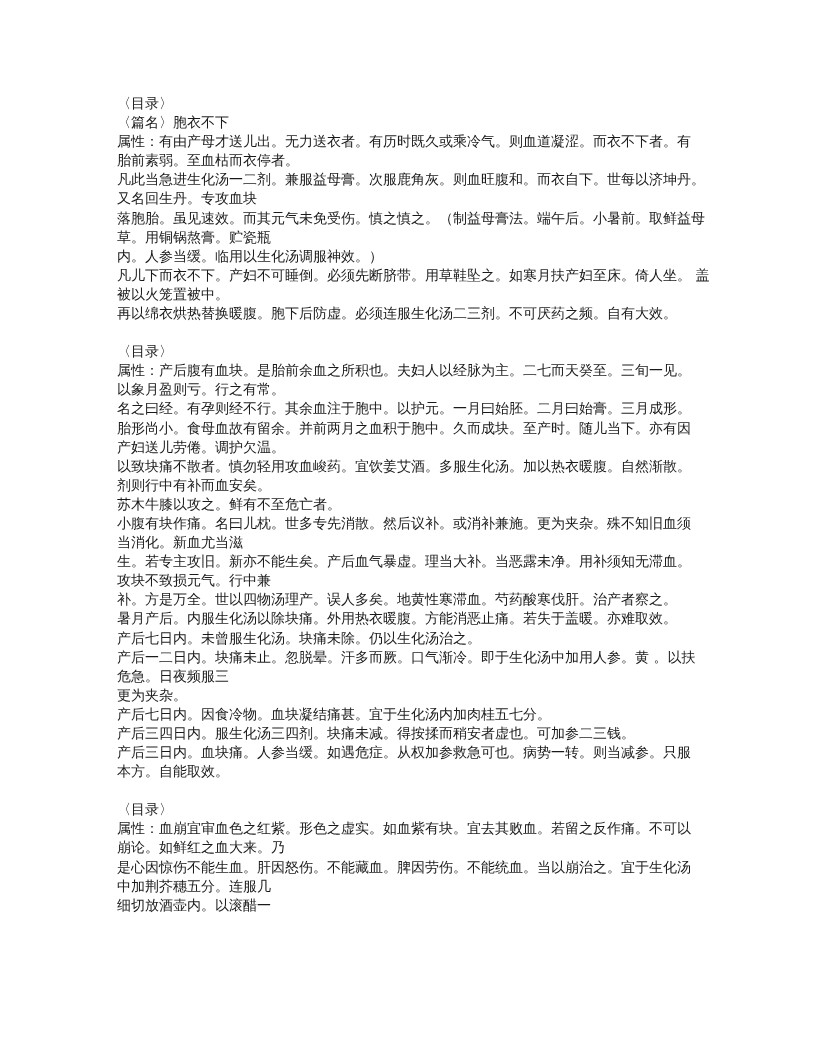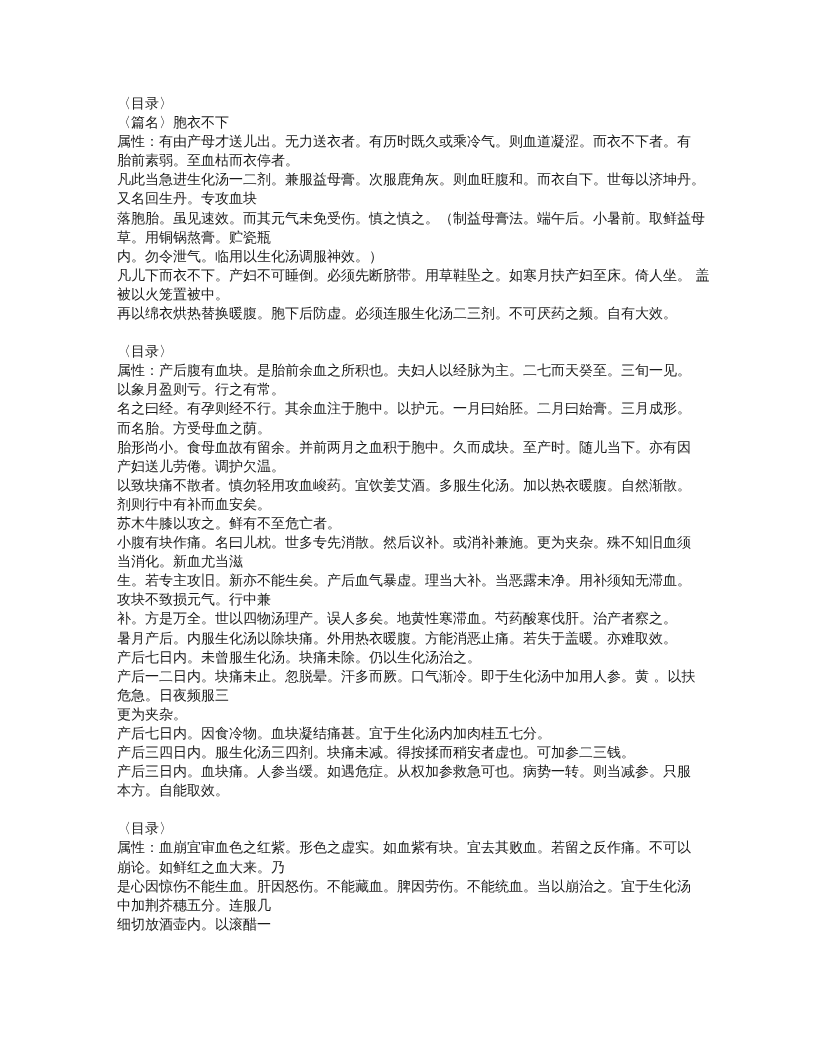--- a/index.html
+++ b/index.html
@@ -26,32 +26,31 @@
 
   <div class="section">
     <div class="line tag">〈目录〉</div>
     <div class="line tag">〈篇名〉胞衣不下</div>
     <div class="line">属性：有由产母才送儿出。无力送衣者。有历时既久或乘冷气。则血道凝涩。而衣不下者。有</div>
     <div class="line">胎前素弱。至血枯而衣停者。</div>
     <div class="line">凡此当急进生化汤一二剂。兼服益母膏。次服鹿角灰。则血旺腹和。而衣自下。世每以济坤丹。</div>
     <div class="line">又名回生丹。专攻血块</div>
     <div class="line">落胞胎。虽见速效。而其元气未免受伤。慎之慎之。（制益母膏法。端午后。小暑前。取鲜益母</div>
     <div class="line">草。用铜锅熬膏。贮瓷瓶</div>
-    <div class="line">内。勿令泄气。临用以生化汤调服神效。）</div>
+    <div class="line">内。人参当缓。临用以生化汤调服神效。）</div>
     <div class="line">凡儿下而衣不下。产妇不可睡倒。必须先断脐带。用草鞋坠之。如寒月扶产妇至床。倚人坐。 盖</div>
     <div class="line">被以火笼置被中。</div>
     <div class="line">再以绵衣烘热替换暖腹。胞下后防虚。必须连服生化汤二三剂。不可厌药之频。自有大效。</div>
   </div>
 
   <div class="section">
     <div class="line tag">〈目录〉</div>
     <div class="line">属性：产后腹有血块。是胎前余血之所积也。夫妇人以经脉为主。二七而天癸至。三旬一见。</div>
     <div class="line">以象月盈则亏。行之有常。</div>
     <div class="line">名之曰经。有孕则经不行。其余血注于胞中。以护元。一月曰始胚。二月曰始膏。三月成形。</div>
-    <div class="line">而名胎。方受母血之荫。</div>
     <div class="line">胎形尚小。食母血故有留余。并前两月之血积于胞中。久而成块。至产时。随儿当下。亦有因</div>
     <div class="line">产妇送儿劳倦。调护欠温。</div>
     <div class="line">以致块痛不散者。慎勿轻用攻血峻药。宜饮姜艾酒。多服生化汤。加以热衣暖腹。自然渐散。</div>
     <div class="line">剂则行中有补而血安矣。</div>
     <div class="line">苏木牛膝以攻之。鲜有不至危亡者。</div>
     <div class="line">小腹有块作痛。名曰儿枕。世多专先消散。然后议补。或消补兼施。更为夹杂。殊不知旧血须</div>
     <div class="line">当消化。新血尤当滋</div>
     <div class="line">生。若专主攻旧。新亦不能生矣。产后血气暴虚。理当大补。当恶露未净。用补须知无滞血。</div>
     <div class="line">攻块不致损元气。行中兼</div>
     <div class="line">补。方是万全。世以四物汤理产。误人多矣。地黄性寒滞血。芍药酸寒伐肝。治产者察之。</div>

